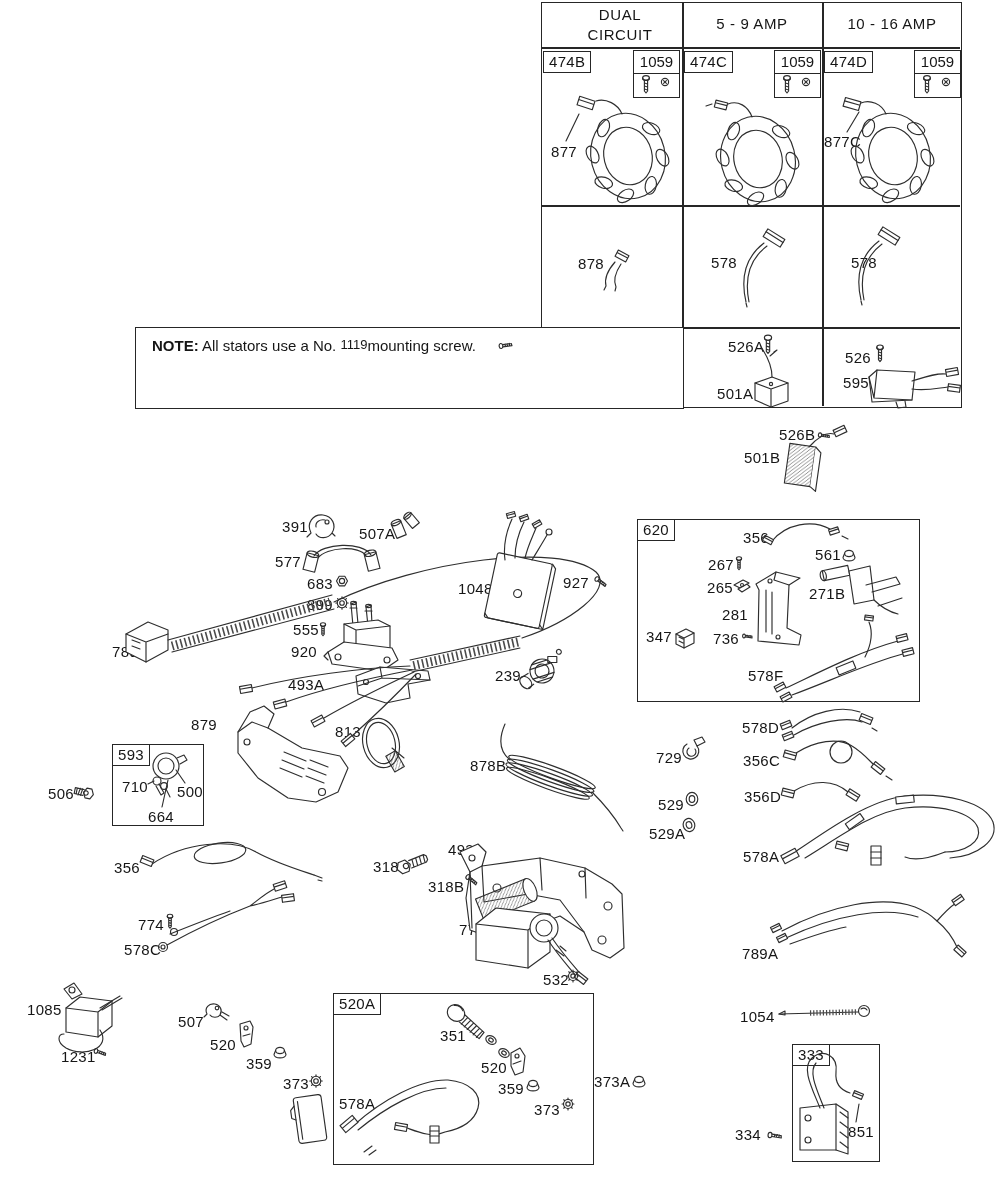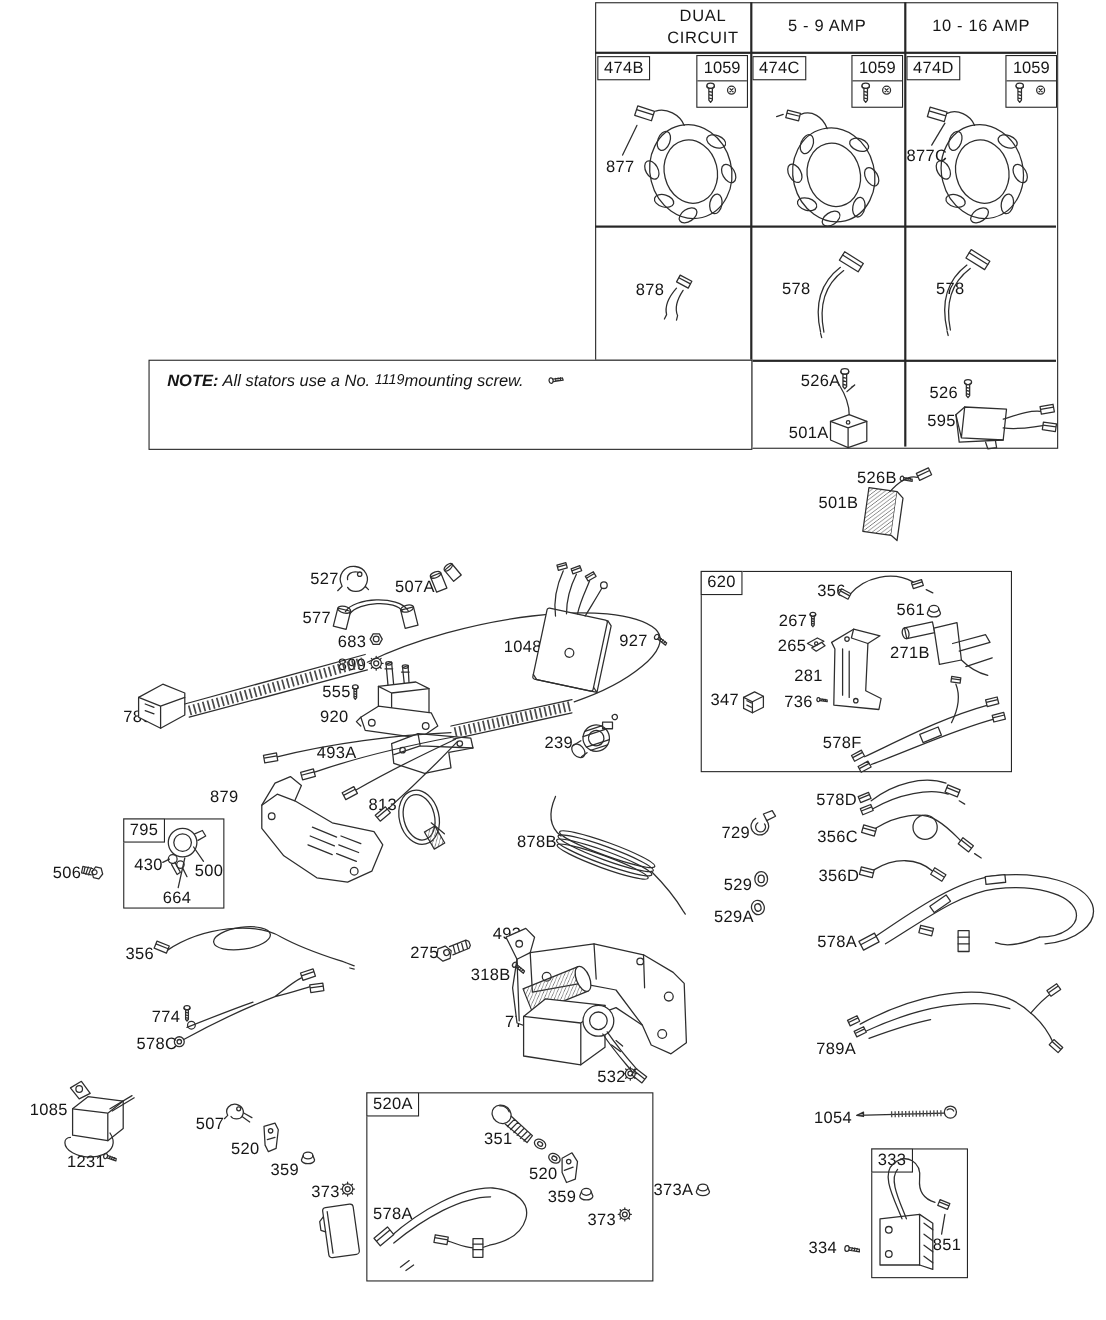--- a/index.html
+++ b/index.html
@@ -7,21 +7,21 @@
             font-family:"Liberation Sans", sans-serif; color:#161616; overflow:hidden; }
   .lbl { position:absolute; font-size:15px; line-height:1; white-space:nowrap; letter-spacing:.3px; }
   .line { position:absolute; background:#262626; }
   .obox { position:absolute; border:1.6px solid #262626; background:transparent; }
   .wbox { position:absolute; border:1.6px solid #262626; background:#fff; }
   .tag  { position:absolute; border:1.6px solid #262626; background:#fff; font-size:15px;
           line-height:1; padding:2px 5px 3px; letter-spacing:.3px; }
   .hdr  { position:absolute; text-align:center; font-size:15px; letter-spacing:.6px; line-height:20px; }
   .kit  { position:absolute; border:1.6px solid #262626; background:#fff; }
   .kit .kl { border-bottom:1.4px solid #262626; text-align:center; font-size:15px; padding:2px 0 3px; }
-  .noteTxt { position:absolute; font-style:italic; font-size:15px; white-space:nowrap; }
+  .noteTxt { position:absolute; font-size:15px; white-space:nowrap; }
   .noteTxt b { font-weight:bold; }
   .noteNum { font-size:13px; vertical-align:2px; }
   svg.art { position:absolute; left:0; top:0; pointer-events:none; }
   svg.art * { vector-effect:non-scaling-stroke; }
   .s  { stroke:#2e2e2e; stroke-width:1.15; fill:none; stroke-linecap:round; stroke-linejoin:round; }
   .sw { stroke:#2e2e2e; stroke-width:1.15; fill:#ffffff; stroke-linejoin:round; }
   .rib { stroke:#4a4a4a; stroke-width:9; stroke-dasharray:1.6 2.8; fill:none; }
   .rib2{ stroke:#4a4a4a; stroke-width:5.5; stroke-dasharray:1.2 2; fill:none; }
   .hat { stroke:#2e2e2e; stroke-width:1.1; fill:url(#hatch); stroke-linejoin:round; }
 </style>
@@ -30,21 +30,21 @@
 
 <div id="canvas">
 
   <div class="obox" style="left:541px;top:2px;width:419px;height:404px"></div>
   <div class="line" style="left:682px;top:2px;width:1.6px;height:404px"></div>
   <div class="line" style="left:822px;top:2px;width:1.6px;height:404px"></div>
   <div class="line" style="left:541px;top:47px;width:419px;height:1.6px"></div>
   <div class="line" style="left:541px;top:205px;width:419px;height:1.6px"></div>
   <div class="line" style="left:541px;top:327px;width:419px;height:1.6px"></div>
 
-  <div class="hdr" style="left:560px;top:5px;width:158px">
+  <div class="hdr" style="left:541px;top:5px;width:158px">
     <div>DUAL</div>
     <div>CIRCUIT</div>
   </div>
   <div class="hdr" style="left:682px;top:14px;width:140px">5 - 9 AMP</div>
   <div class="hdr" style="left:822px;top:14px;width:140px">10 - 16 AMP</div>
 
   <div class="tag" style="left:543px;top:51px">474B</div>
   <div class="tag" style="left:684px;top:51px">474C</div>
   <div class="tag" style="left:824px;top:51px">474D</div>
 
@@ -62,40 +62,40 @@
   <div class="noteTxt" style="left:152px;top:337px">
     <b>NOTE:</b>
     <span>All stators use a No.</span>
     <span class="noteNum">1119</span><span>mounting screw.</span>
   </div>
 
   <div class="obox" style="left:637px;top:519px;width:281px;height:181px"></div>
   <div class="tag" style="left:637px;top:519px">620</div>
 
   <div class="obox" style="left:112px;top:744px;width:90px;height:80px"></div>
-  <div class="tag" style="left:112px;top:744px">795</div>
+  <div class="tag" style="left:112px;top:744px">593</div>
 
   <div class="obox" style="left:333px;top:993px;width:259px;height:170px"></div>
   <div class="tag" style="left:333px;top:993px">520A</div>
 
   <div class="obox" style="left:792px;top:1044px;width:86px;height:116px"></div>
   <div class="tag" style="left:792px;top:1044px">333</div>
 
   <span class="lbl" style="left:551px;top:144px">877</span>
   <span class="lbl" style="left:824px;top:134px">877C</span>
   <span class="lbl" style="left:578px;top:256px">878</span>
   <span class="lbl" style="left:711px;top:255px">578</span>
   <span class="lbl" style="left:851px;top:255px">578</span>
   <span class="lbl" style="left:728px;top:339px">526A</span>
   <span class="lbl" style="left:717px;top:386px">501A</span>
   <span class="lbl" style="left:845px;top:350px">526</span>
   <span class="lbl" style="left:843px;top:375px">595</span>
   <span class="lbl" style="left:779px;top:427px">526B</span>
   <span class="lbl" style="left:744px;top:450px">501B</span>
-  <span class="lbl" style="left:282px;top:519px">527</span>
+  <span class="lbl" style="left:282px;top:519px">391</span>
   <span class="lbl" style="left:359px;top:526px">507A</span>
   <span class="lbl" style="left:275px;top:554px">577</span>
   <span class="lbl" style="left:307px;top:576px">683</span>
   <span class="lbl" style="left:307px;top:597px">899</span>
   <span class="lbl" style="left:293px;top:622px">555</span>
   <span class="lbl" style="left:291px;top:644px">920</span>
   <span class="lbl" style="left:288px;top:677px">493A</span>
   <span class="lbl" style="left:112px;top:644px">789</span>
   <span class="lbl" style="left:458px;top:581px">1048</span>
   <span class="lbl" style="left:563px;top:575px">927</span>
@@ -104,36 +104,36 @@
   <span class="lbl" style="left:335px;top:724px">813</span>
   <span class="lbl" style="left:743px;top:530px">356</span>
   <span class="lbl" style="left:815px;top:547px">561</span>
   <span class="lbl" style="left:708px;top:557px">267</span>
   <span class="lbl" style="left:707px;top:580px">265</span>
   <span class="lbl" style="left:722px;top:607px">281</span>
   <span class="lbl" style="left:809px;top:586px">271B</span>
   <span class="lbl" style="left:646px;top:629px">347</span>
   <span class="lbl" style="left:713px;top:631px">736</span>
   <span class="lbl" style="left:748px;top:668px">578F</span>
-  <span class="lbl" style="left:122px;top:779px">430</span>
+  <span class="lbl" style="left:122px;top:779px">710</span>
   <span class="lbl" style="left:177px;top:784px">500</span>
   <span class="lbl" style="left:148px;top:809px">664</span>
   <span class="lbl" style="left:48px;top:786px">506</span>
   <span class="lbl" style="left:114px;top:860px">356</span>
   <span class="lbl" style="left:138px;top:917px">774</span>
   <span class="lbl" style="left:124px;top:942px">578C</span>
   <span class="lbl" style="left:470px;top:758px">878B</span>
   <span class="lbl" style="left:742px;top:720px">578D</span>
   <span class="lbl" style="left:656px;top:750px">729</span>
   <span class="lbl" style="left:743px;top:753px">356C</span>
   <span class="lbl" style="left:658px;top:797px">529</span>
   <span class="lbl" style="left:744px;top:789px">356D</span>
   <span class="lbl" style="left:649px;top:826px">529A</span>
   <span class="lbl" style="left:743px;top:849px">578A</span>
-  <span class="lbl" style="left:373px;top:859px">275</span>
+  <span class="lbl" style="left:373px;top:859px">318</span>
   <span class="lbl" style="left:448px;top:842px">493</span>
   <span class="lbl" style="left:428px;top:879px">318B</span>
   <span class="lbl" style="left:459px;top:922px">77</span>
   <span class="lbl" style="left:543px;top:972px">532</span>
   <span class="lbl" style="left:742px;top:946px">789A</span>
   <span class="lbl" style="left:740px;top:1009px">1054</span>
   <span class="lbl" style="left:27px;top:1002px">1085</span>
   <span class="lbl" style="left:61px;top:1049px">1231</span>
   <span class="lbl" style="left:178px;top:1014px">507</span>
   <span class="lbl" style="left:210px;top:1037px">520</span>

